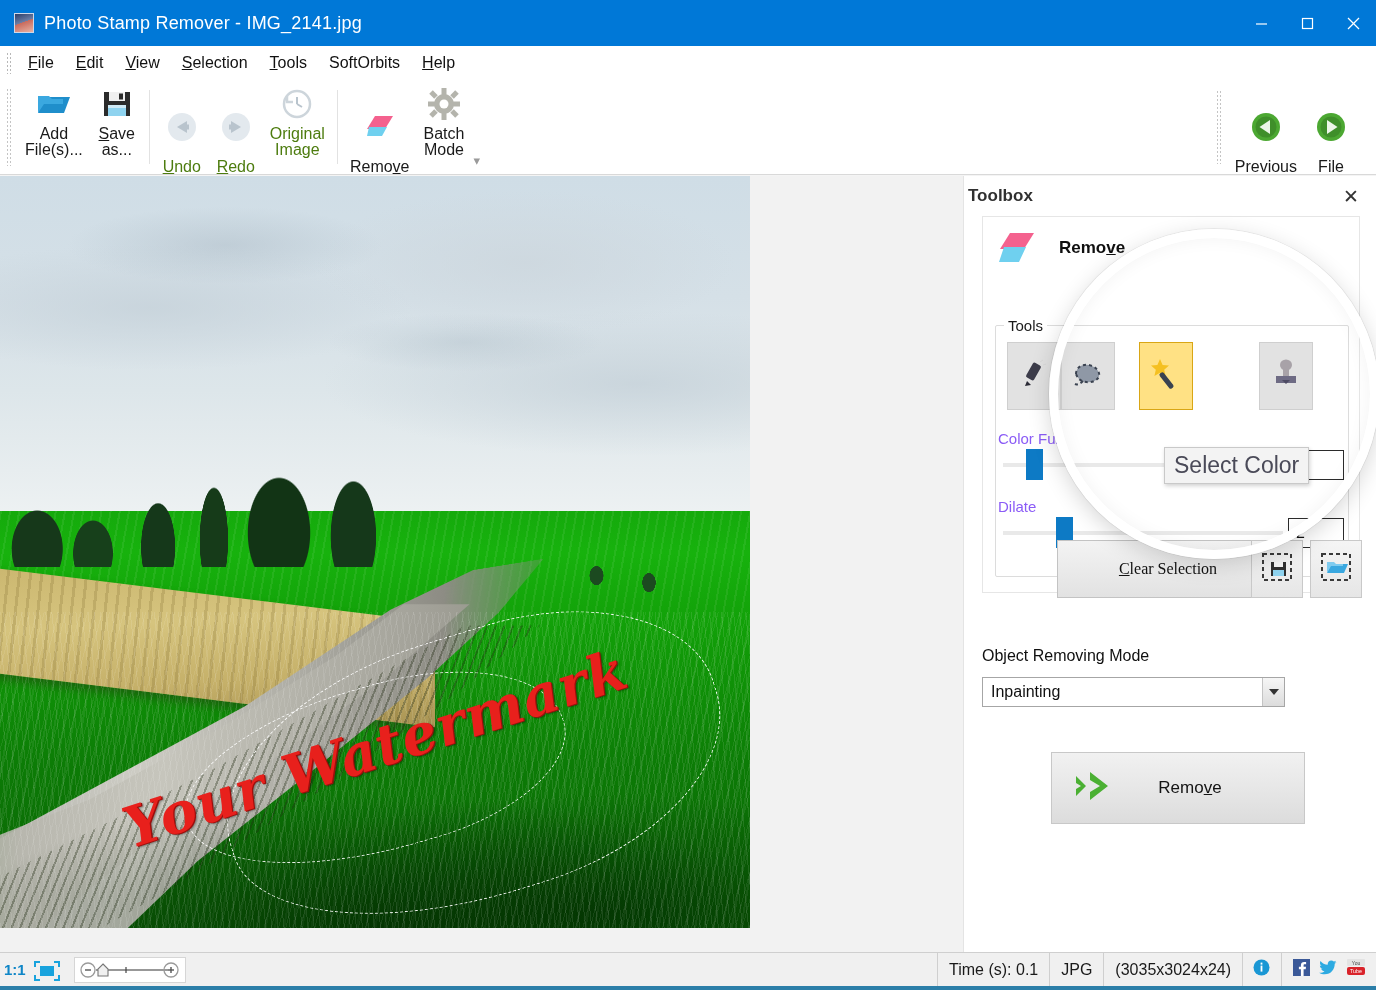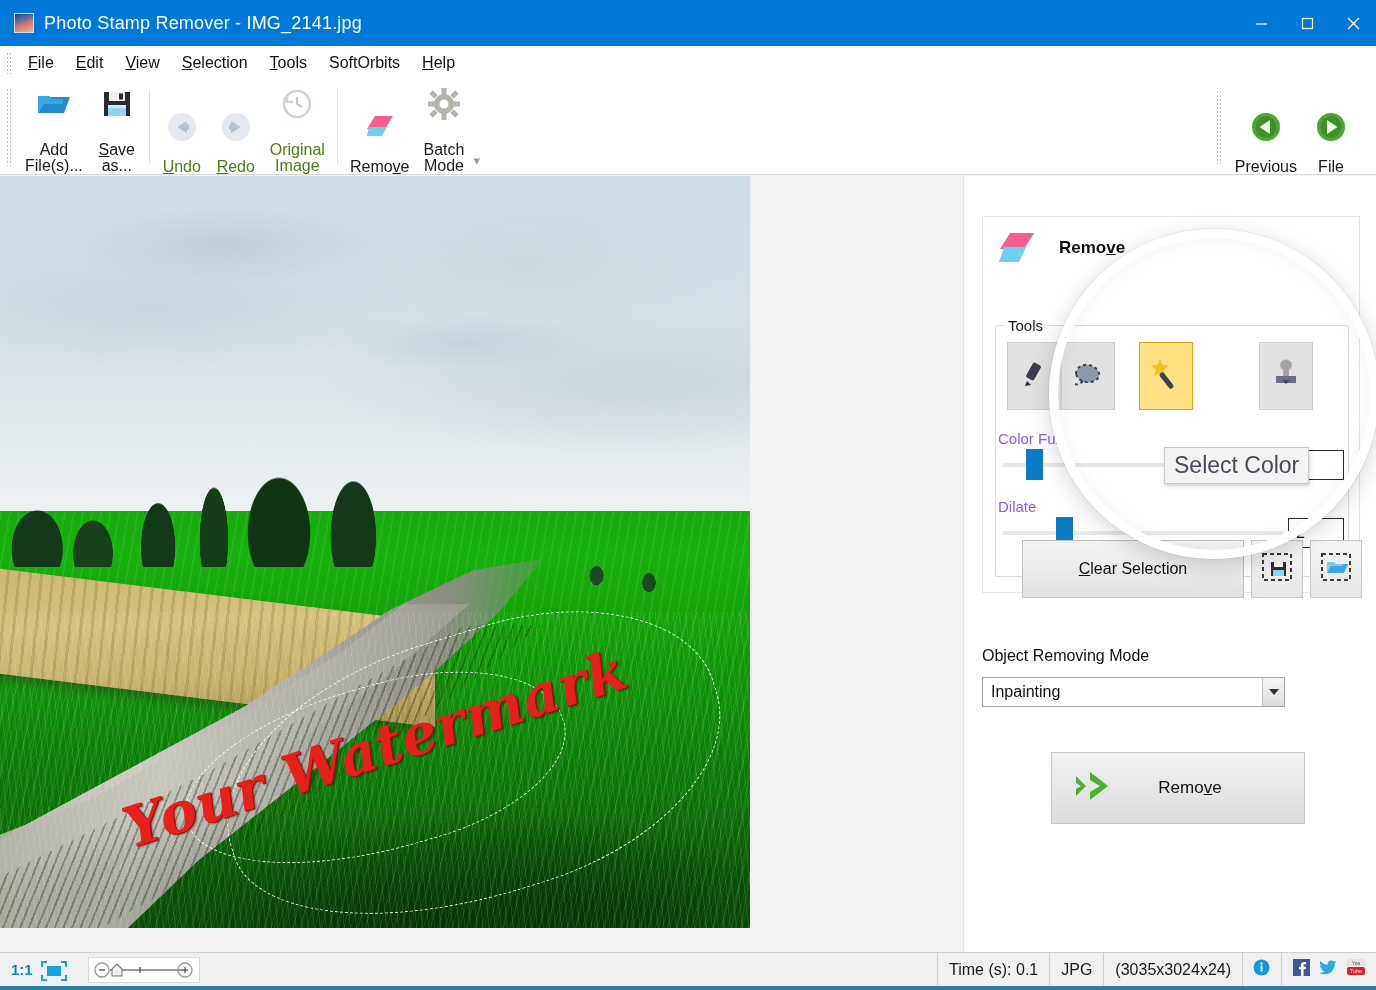--- a/index.html
+++ b/index.html
@@ -53,21 +53,21 @@
   }
   .rb-group { display: flex; align-items: flex-start; height: 95px; }
   .rb-sep { width: 1px; background: #e2e2e2; height: 74px; align-self: center; margin: 0 5px; }
   .rb-btn {
     display: flex; flex-direction: column; align-items: center; justify-content: flex-start;
     padding: 6px 7px 0 7px; min-width: 54px; height: 95px;
   }
   .rb-btn .ico { height: 36px; display: flex; align-items: center; justify-content: center; }
   .rb-btn .lbl {
     font-size: 16px; color: #1a1a1a; line-height: 1.0; text-align: center;
-    margin-top: 20px; white-space: pre-line;
+    margin-top: 4px; white-space: pre-line;
   }
   .rb-btn.disabled .lbl { color: #4d7c0f; }
   .rb-btn.arrow-row { justify-content: flex-end; }
   .rb-btn.arrow-row .ico { height: 44px; }
   .rb-btn.lowlbl .lbl { margin-top: 10px; }
   .rb-expander {
     align-self: flex-end; margin-bottom: 7px; margin-left: 2px;
     color: #9a9a9a; font-size: 13px;
   }
   .rb-right { margin-left: auto; display: flex; align-items: stretch; padding-right: 18px; }
@@ -262,21 +262,21 @@
     background: #f3f3f3; border: 1px solid #c9c9c9;
     display: flex; align-items: center; font-size: 23px; color: #4a4a58;
     box-shadow: 1px 2px 4px rgba(0,0,0,.18);
   }
 
   
   .statusbar {
     position: absolute; left: 0; top: 952px; width: 1376px; height: 34px;
     background: #f0f0f0; border-top: 1px solid #cfcfcf; display: flex; align-items: center;
   }
-  .sb-zoom { display: flex; align-items: center; padding: 0 11px; height: 34px; }
+  .sb-zoom { display: flex; align-items: center; padding: 0 4px; height: 34px; }
   .sb-11 { font-size: 15px; font-weight: bold; color: #0f86c7; margin-right: 8px; }
   .sb-fit { width: 26px; height: 18px; position: relative; }
   .sb-slider-box {
     width: 112px; height: 26px; background: #fff; border: 1px solid #d6d6d6;
     margin-left: 10px; display: flex; align-items: center; justify-content: center;
   }
   .sb-sep { width: 1px; height: 34px; background: #cfcfcf; }
   .sb-cell { height: 34px; display: flex; align-items: center; padding: 0 11px; font-size: 16px; color: #1a1a1a; white-space: nowrap; }
   .sb-spacer { flex: 1; }
   .sb-icons { display: flex; align-items: center; gap: 9px; padding: 0 10px; }
@@ -462,20 +462,24 @@
       <div class="road2"></div>
       <div class="road-edge"></div>
       <div class="grass"></div>
       <div class="ants"></div>
       <div class="ants2"></div>
       <div class="watermark">Your Watermark</div>
     </div>
   </div>
 
   <div class="toolbox">
+    <div class="tb-head">
+      <div class="tb-title">Toolbox</div>
+      <div class="tb-close">✕</div>
+    </div>
 
     <div class="tb-card">
       <div class="tool-head">
         <div class="eraser-ico">
           <svg width="40" height="34" viewBox="0 0 40 34">
             <path d="M13 2 L37 2 L27 18 L3 18 Z" fill="#f4618e"></path>
             <path d="M5 16 L27 16 L20 31 L0 31 Z" fill="#6fd0ef" transform="translate(2,0)"></path>
           </svg>
         </div>
         <div class="lbl">Remo<u>v</u>e</div>
@@ -538,21 +542,21 @@
         <div class="slider" style="left:7px;top:190px;width:280px;">
           <div class="track"></div>
           <div class="thumb" style="left:53px;"></div>
         </div>
         <div class="spin" style="left:292px;top:184px;">2</div>
       </fieldset>
     </div>
 
   </div>
 
-  <div class="clear-btn" style="left:1022px;">
+  <div class="clear-btn" style="left:1057px;font-family:Liberation Serif, serif;">
     <span><u>C</u>lear Selection</span>
   </div>
   <div class="sq-btn" style="left:1251px;">
     <div>
       <svg width="30" height="28" viewBox="0 0 30 28">
         <rect x="1" y="1" width="28" height="26" fill="none" stroke="#3a3a3a" stroke-width="2" stroke-dasharray="4 3"></rect>
         <rect x="9" y="9" width="15" height="14" fill="#2f2f2f"></rect>
         <rect x="12" y="9" width="9" height="5" fill="#f2f2f2"></rect>
         <rect x="11" y="17" width="11" height="6" fill="#8fd3ef"></rect>
       </svg>

